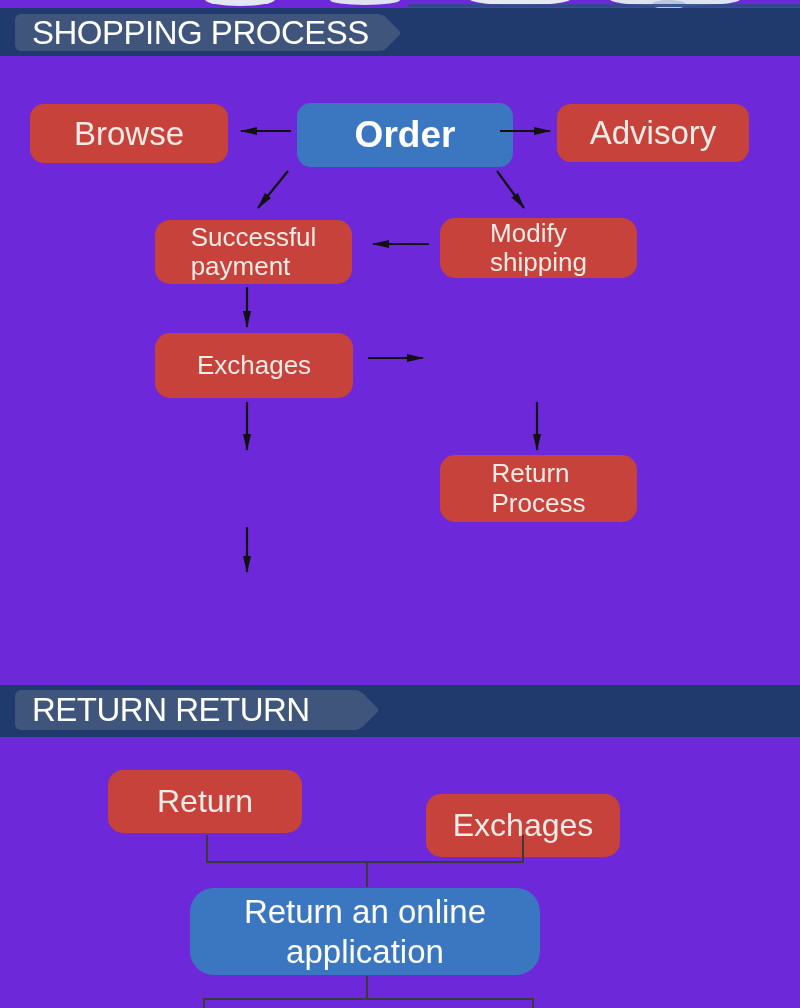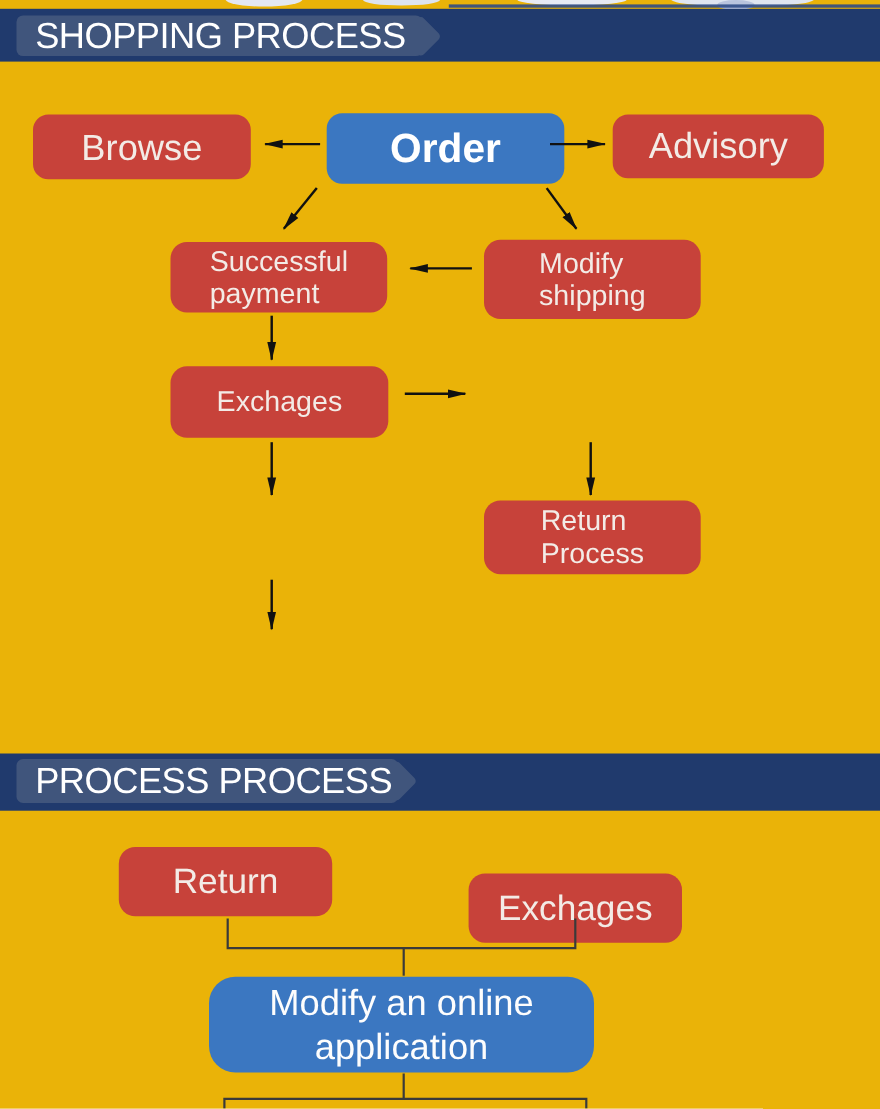--- a/index.html
+++ b/index.html
@@ -1,16 +1,16 @@
 <!DOCTYPE html>
 <html><head>
 <meta charset="utf-8">
 <style>
   html,body{margin:0;padding:0;background:#fff;}
-  .page{position:relative;width:800px;height:1008px;background:#eab308;
+  .page{position:relative;width:800px;height:1008px;background:#6d28d9;
         font-family:"Liberation Sans",sans-serif;overflow:hidden;}
 
   
   .topstrip{position:absolute;left:0;top:0;width:800px;height:10px;}
   .blob{position:absolute;border-radius:50%;}
 
   
   .banner{position:absolute;left:0;width:800px;background:#203a6d;}
   .banner-tab{position:absolute;background:#40557c;border-radius:6px;
               display:flex;align-items:center;padding-left:17px;
@@ -50,41 +50,41 @@
   </div>
 
   <div class="banner" style="top:8px;height:48px;">
     <div class="banner-tab" style="left:15px;top:6px;height:37px;width:352px;">
       <span>SHOPPING PROCESS</span>
     </div>
   </div>
 
   <div class="banner" style="top:685px;height:52px;">
     <div class="banner-tab" style="left:15px;top:5px;height:40px;width:330px;">
-      <span>PROCESS PROCESS</span>
+      <span>RETURN RETURN</span>
     </div>
   </div>
 
   <div class="node node-lg" style="left:30px;top:104px;width:198px;height:59px;">
     <span class="txt">Browse</span>
   </div>
   <div class="node node-lg blue node-order" style="left:297px;top:103px;width:216px;height:64px;">
     <span class="txt">Order</span>
   </div>
   <div class="node node-lg" style="left:557px;top:104px;width:192px;height:58px;">
     <span class="txt">Advisory</span>
   </div>
 
   <div class="node node-sm" style="left:155px;top:220px;width:197px;height:64px;">
     <span class="txt">
       <span class="ln">Successful</span>
       <span class="ln">payment</span>
     </span>
   </div>
-  <div class="node node-sm" style="left:440px;top:218px;width:197px;height:72px;">
+  <div class="node node-sm" style="left:440px;top:218px;width:197px;height:60px;">
     <span class="txt">
       <span class="ln">Modify</span>
       <span class="ln">shipping</span>
     </span>
   </div>
 
   <div class="node node-sm" style="left:155px;top:333px;width:198px;height:65px;">
     <span class="txt">Exchages</span>
   </div>
 
@@ -97,21 +97,21 @@
 
 
   <div class="node node-md" style="left:108px;top:770px;width:194px;height:63px;">
     <span class="txt">Return</span>
   </div>
   <div class="node node-md" style="left:426px;top:794px;width:194px;height:63px;">
     <span class="txt">Exchages</span>
   </div>
   <div class="node blue node-submit" style="left:190px;top:888px;width:350px;height:87px;">
     <span class="txt">
-      <span class="ln">Modify an online</span>
+      <span class="ln">Return an online</span>
       <span class="ln">application</span>
     </span>
   </div>
 
   <svg class="overlay" width="800" height="1008" viewBox="0 0 800 1008">
     <defs>
       <marker id="ah" markerUnits="userSpaceOnUse" markerWidth="20" markerHeight="12" refX="16" refY="5" orient="auto">
         <path d="M0,1 L17,5 L0,9 z" fill="#111"></path>
       </marker>
     </defs>

